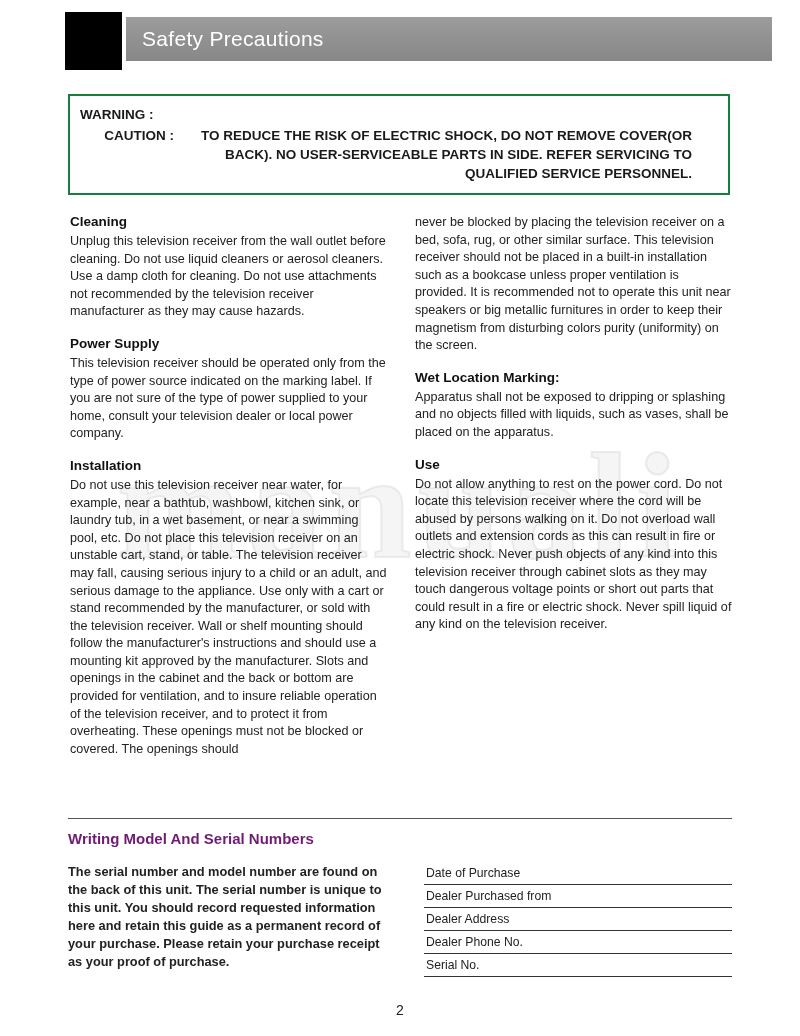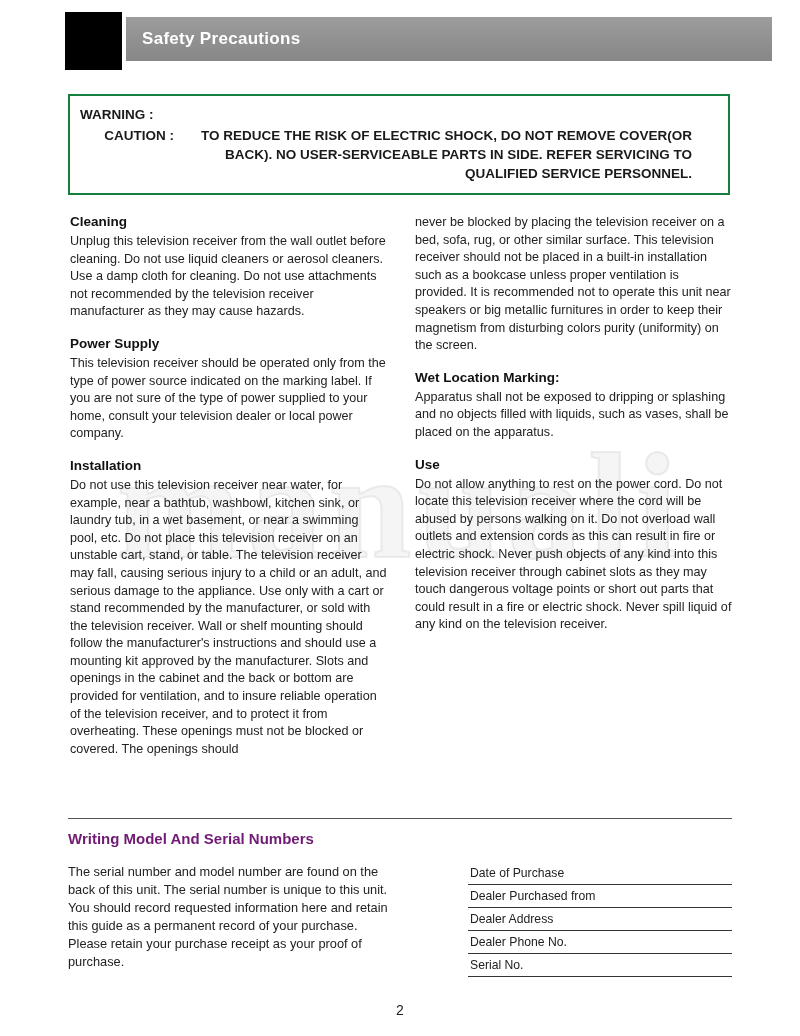--- a/index.html
+++ b/index.html
@@ -12,21 +12,21 @@
   }
   .page { position:relative; width:800px; height:1036px; overflow:hidden; background:#fff; }
 
   
   .hdr-block { position:absolute; left:65px; top:12px; width:57px; height:58px; background:#000; }
   .hdr-bar {
     position:absolute; left:126px; top:17px; width:646px; height:44px;
     background:linear-gradient(#9c9c9c, #878787);
     display:flex; align-items:center; padding-left:16px;
   }
-  .hdr-title { color:#ffffff; font-size:17px; font-weight:bold; letter-spacing:.3px; }
+  .hdr-title { color:#ffffff; font-size:21px; font-weight:normal; letter-spacing:.3px; }
 
   
   .warnbox {
     position:absolute; left:68px; top:94px; width:662px;
     border:2px solid #15803d; padding:9px 10px 10px 10px; background:#fff;
   }
   .warnrow { display:flex; font-weight:bold; font-size:13.5px; line-height:19px; }
   .warnrow + .warnrow { margin-top:2px;text-align:right; }
   .wlabel { flex:0 0 94px; }
   .wtext { flex:1; padding-right:26px; }
@@ -37,23 +37,23 @@
   .sec { margin-bottom:15px; }
   .sec h3 { font-size:13.5px; font-weight:bold; margin-bottom:4px; color:#111; }
   .sec h3:empty { display:none; }
   .sec p { font-size:12.6px; line-height:17.6px; color:#222; }
 
   
   .divider { position:absolute; left:68px; top:818px; width:664px; border-top:1.5px solid #555; }
   .record { position:absolute; left:68px; top:830px; width:664px; }
   .record h2 { font-size:15px; font-weight:bold; margin-bottom:16px; color:#701a75; }
   .record-cols { display:flex; gap:30px; }
-  .record-text { width:326px; font-size:12.8px; line-height:18px; color:#222; }
+  .record-text { width:326px; font-size:12.8px; line-height:18px; color:#222;font-weight:bold; }
   .fields { width:308px; padding-top:1px; }
-  .field { border-bottom:1.5px solid #333; font-size:12.2px; color:#222; padding:2px 0 4px 2px; margin-bottom:2px;margin-left:44px; }
+  .field { border-bottom:1.5px solid #333; font-size:12.2px; color:#222; padding:2px 0 4px 2px; margin-bottom:2px; }
 
   
   .pagenum { position:absolute; left:0; top:1002px; width:800px; text-align:center; font-size:14px; color:#222; }
 
   
   .watermark {
     position:absolute; left:0; top:420px; width:800px;
     text-align:center; font-size:150px; font-weight:bold;
     font-family:"Liberation Serif", serif;
     color:rgba(210,210,210,0.22);

